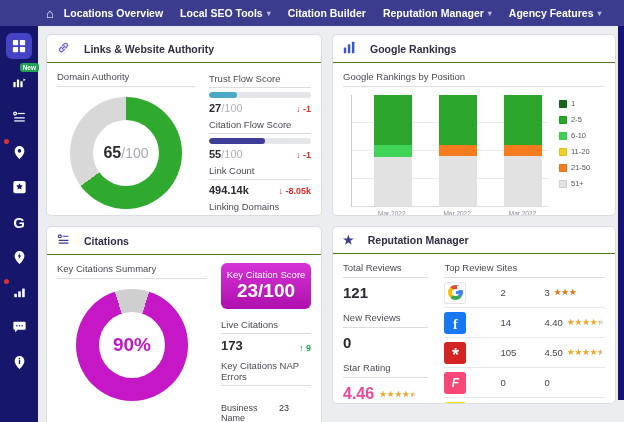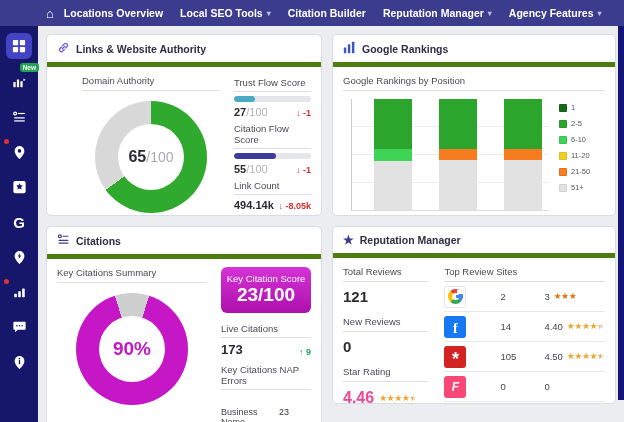--- a/index.html
+++ b/index.html
@@ -23,28 +23,28 @@
                font-weight:bold; padding:1px 3px; border-radius:3px; }
   .ndot { position:absolute; top:-1px; left:-2px; width:5px; height:5px; background:#e03131; border-radius:50%; }
   .g-letter { color:#fff; font-size:15px; font-weight:bold; }
 
   .right-strip { position:absolute; right:0; top:26px; width:6px; height:374px; background:#141476; z-index:6; }
 
   
   .main { position:absolute; left:38px; top:26px; right:0; bottom:0; padding:8px 8px 0 8px; }
   .grid { display:grid; grid-template-columns:276px 1fr; gap:10px; }
   .card { background:#fff; border:1px solid #d9dce1; border-radius:5px; overflow:hidden; }
-  .card-header { display:flex; align-items:center; gap:6px; padding:6px 10px; border-bottom:5px solid #4d7c0f;
+  .card-header { display:flex; align-items:center; gap:14px; padding:6px 10px; border-bottom:1px solid #4d7c0f;
                  font-size:10.5px; font-weight:bold; color:#2e2e44; }
   .card-body { padding:8px 10px 6px 10px; }
 
   .sec-label { font-size:9.5px; color:#4a4a55; padding-bottom:4px; border-bottom:1px solid #ddd; }
 
   
-  .links-body { display:flex; gap:14px;margin-left:25px; }
+  .links-body { display:flex; gap:14px; }
   .links-left { width:138px; }
   .donut { width:112px; height:112px; border-radius:50%; position:relative; margin:10px auto 0 auto; }
   .donut-hole { position:absolute; inset:23px; background:#fff; border-radius:50%;
                 display:flex; align-items:center; justify-content:center; }
   .donut-big { font-size:16px; font-weight:bold; color:#2b2b33; }
   .donut-suffix { font-size:14px; color:#a8a8b2; }
   .links-right { flex:1; }
   .metric-label { font-size:9.5px; color:#4a4a55; padding:2px 0 3px 0; border-bottom:1px solid #ddd; margin-bottom:4px; }
   .pbar { height:6px; background:#e4e6ea; border-radius:3px; margin:1px 0 4px 0; overflow:hidden; }
   .pbar-fill { height:100%; border-radius:3px; }

